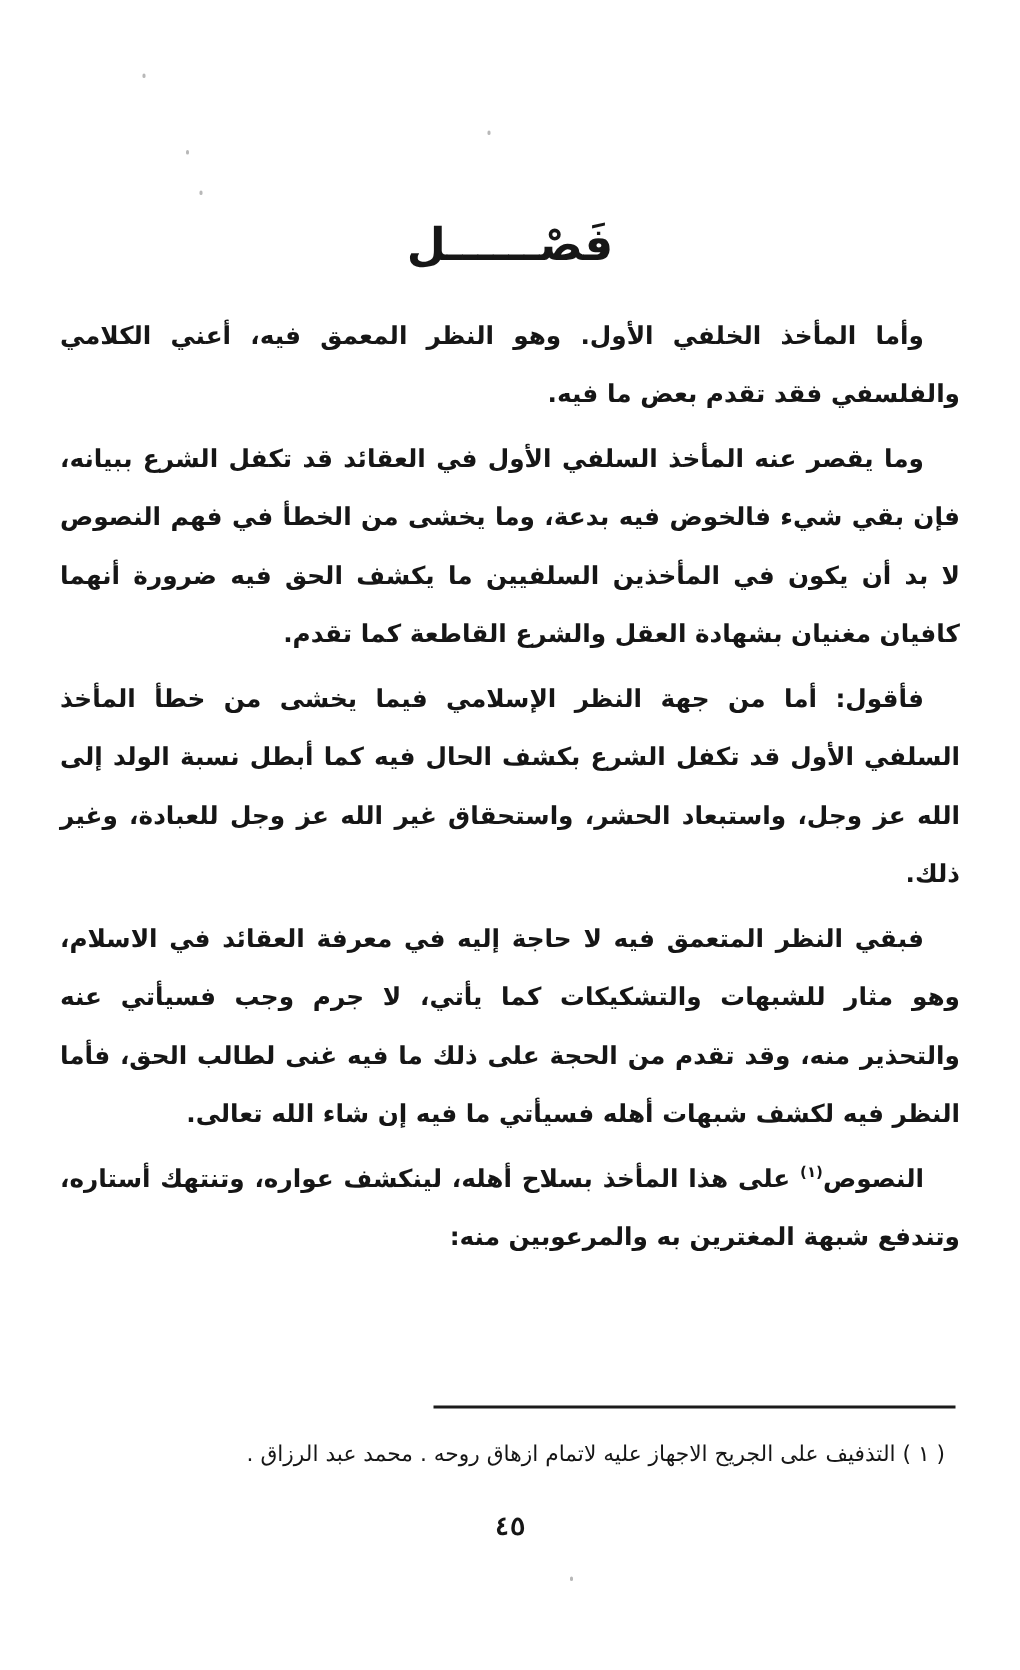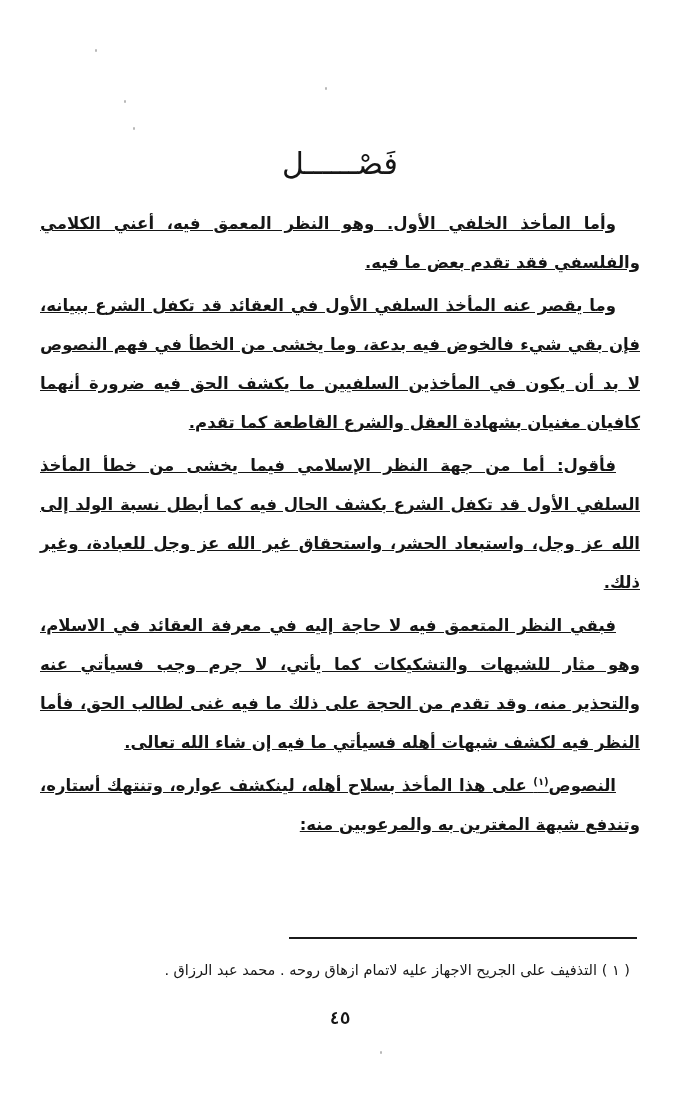--- a/index.html
+++ b/index.html
@@ -17,38 +17,37 @@
     overflow: hidden;
   }
   .heading {
     position: absolute;
     top: 146px;
     left: 0;
     right: 0;
     text-align: center;
     direction: rtl;
     font-size: 30px;
-    font-weight: normal;
+    font-weight: bold;
     letter-spacing: 1px;
   }
   .body-text {
     position: absolute;
     top: 204px;
     right: 40px;
     left: 40px;
     direction: rtl;
     text-align: justify;
     font-size: 16.5px;
     font-weight: bold;
     line-height: 39px;
   }
   .body-text p {
     margin: 0 0 4px 0;
     text-indent: 24px;
-    text-decoration: underline;
   }
   .fn-marker {
     font-size: 10px;
     vertical-align: super;
     line-height: 0;
   }
   .footnote-rule {
     position: absolute;
     top: 937px;
     right: 43px;

